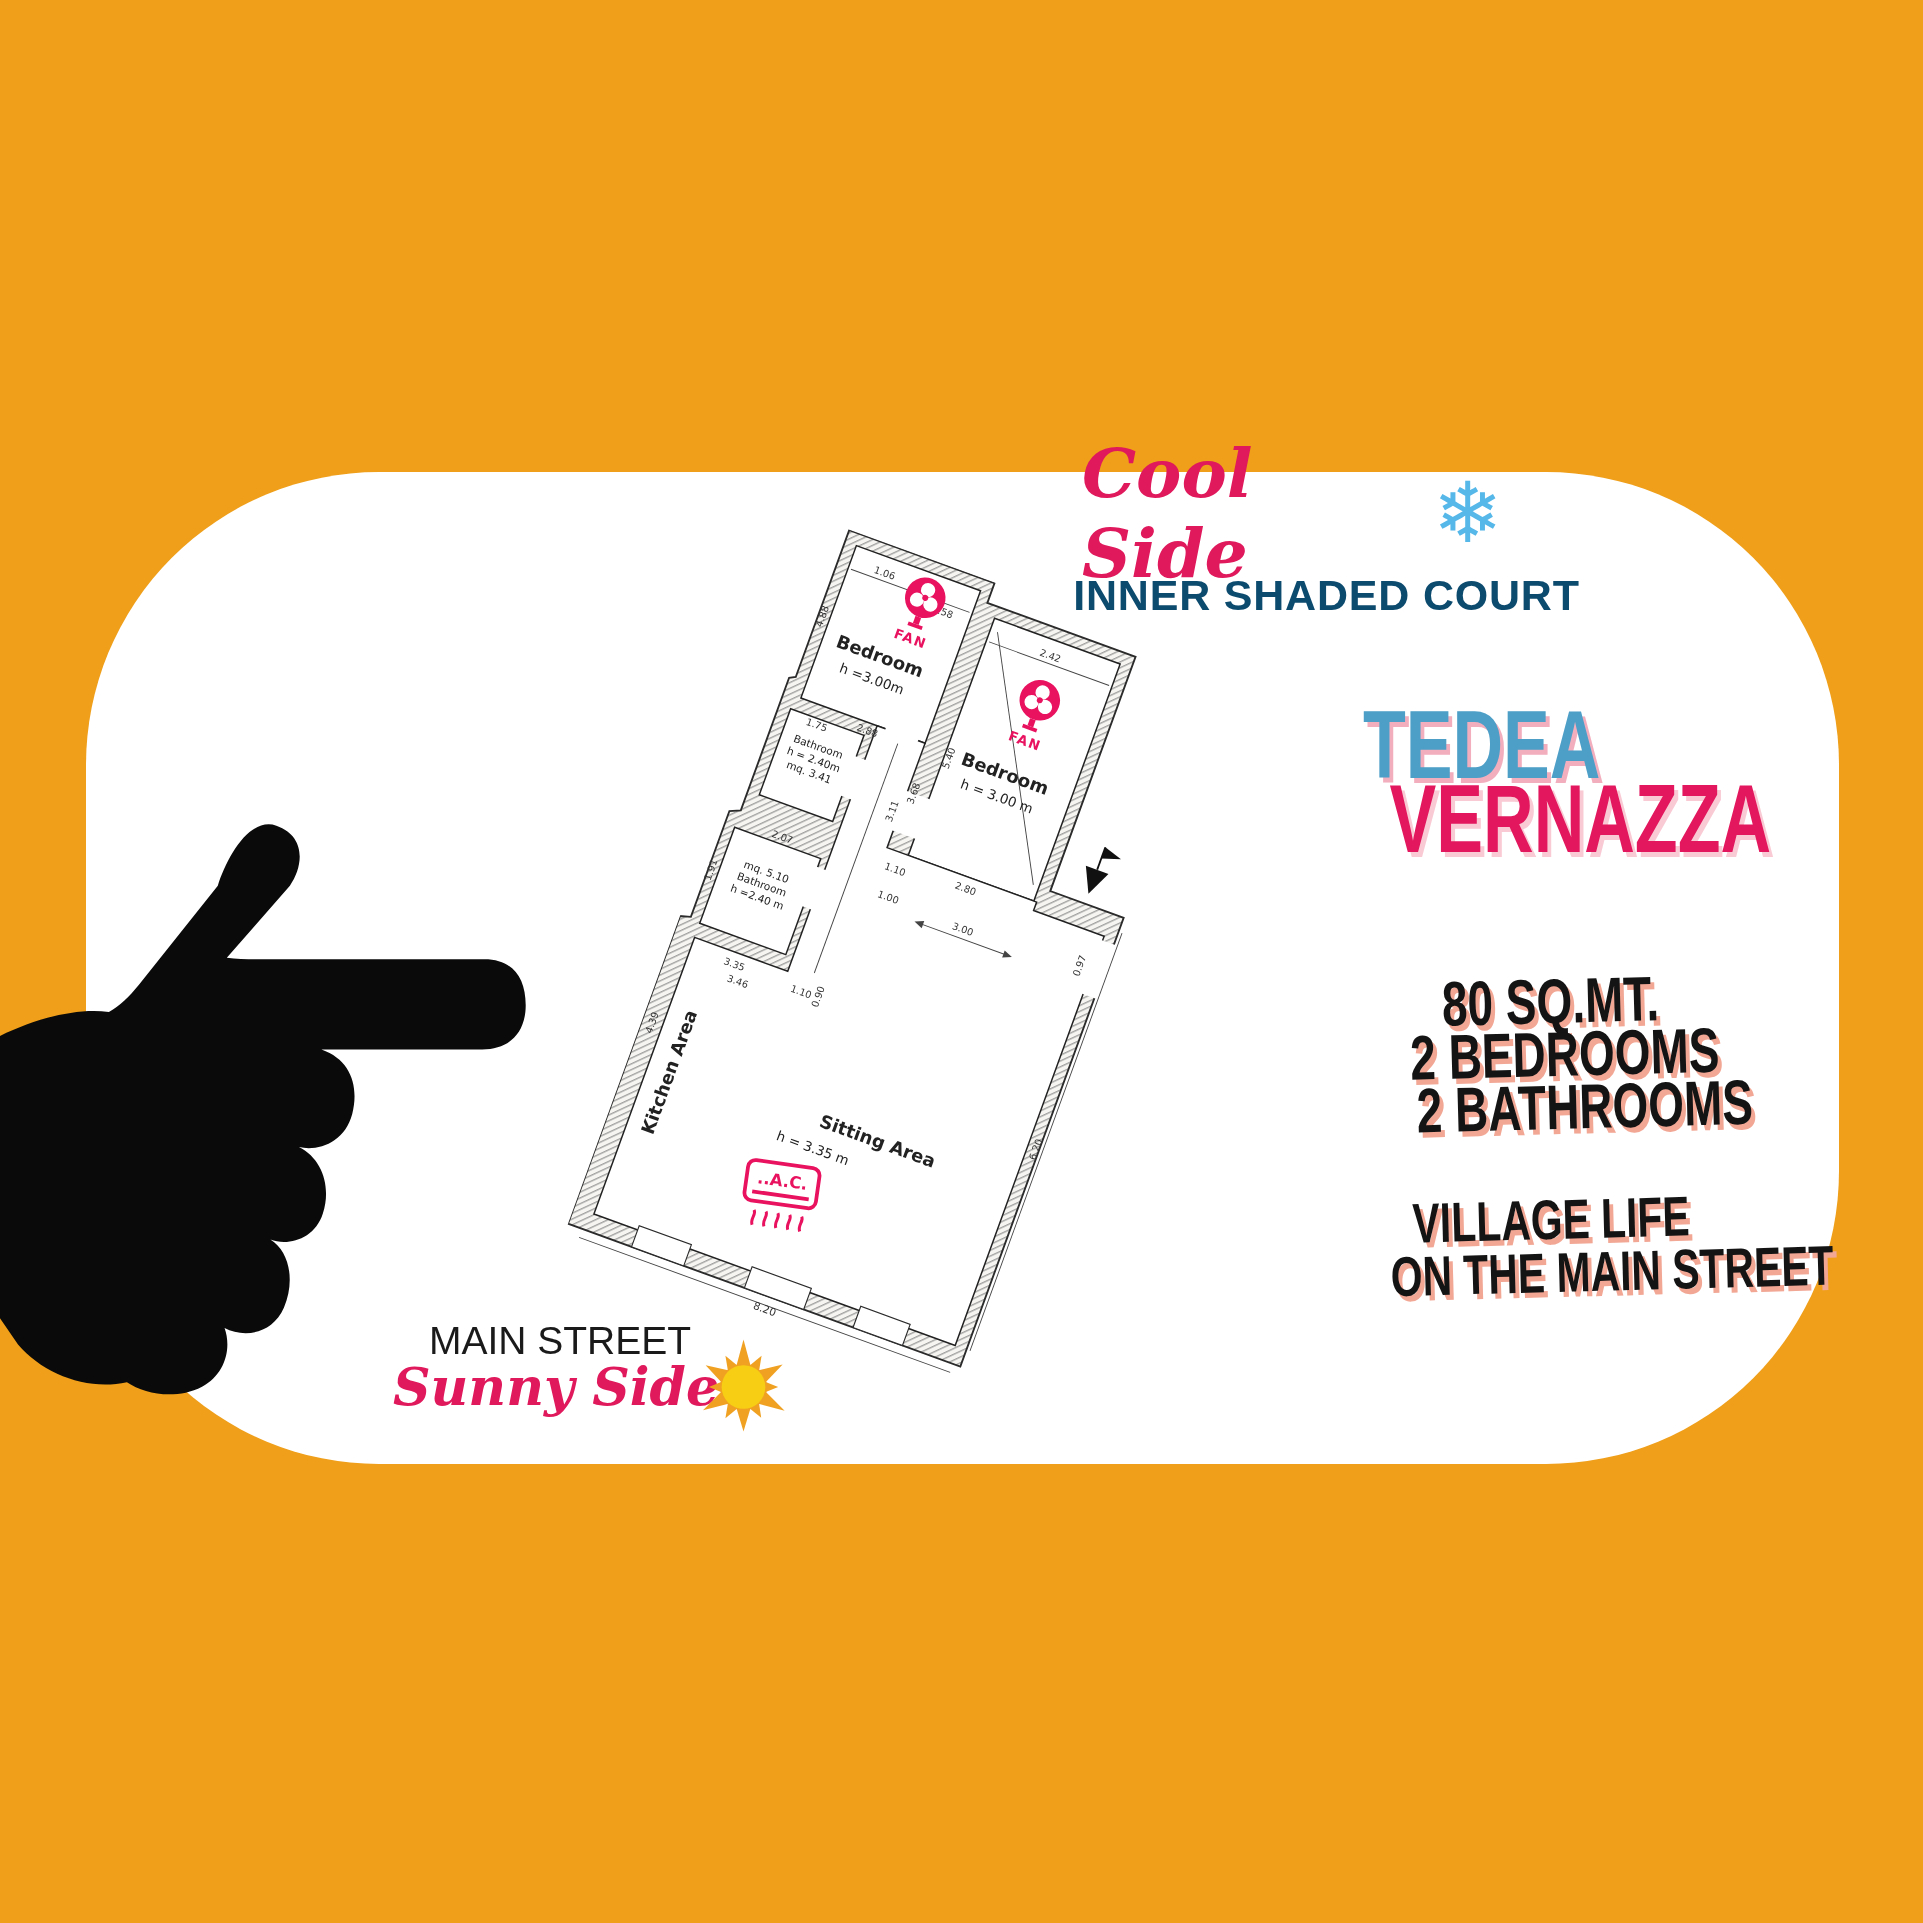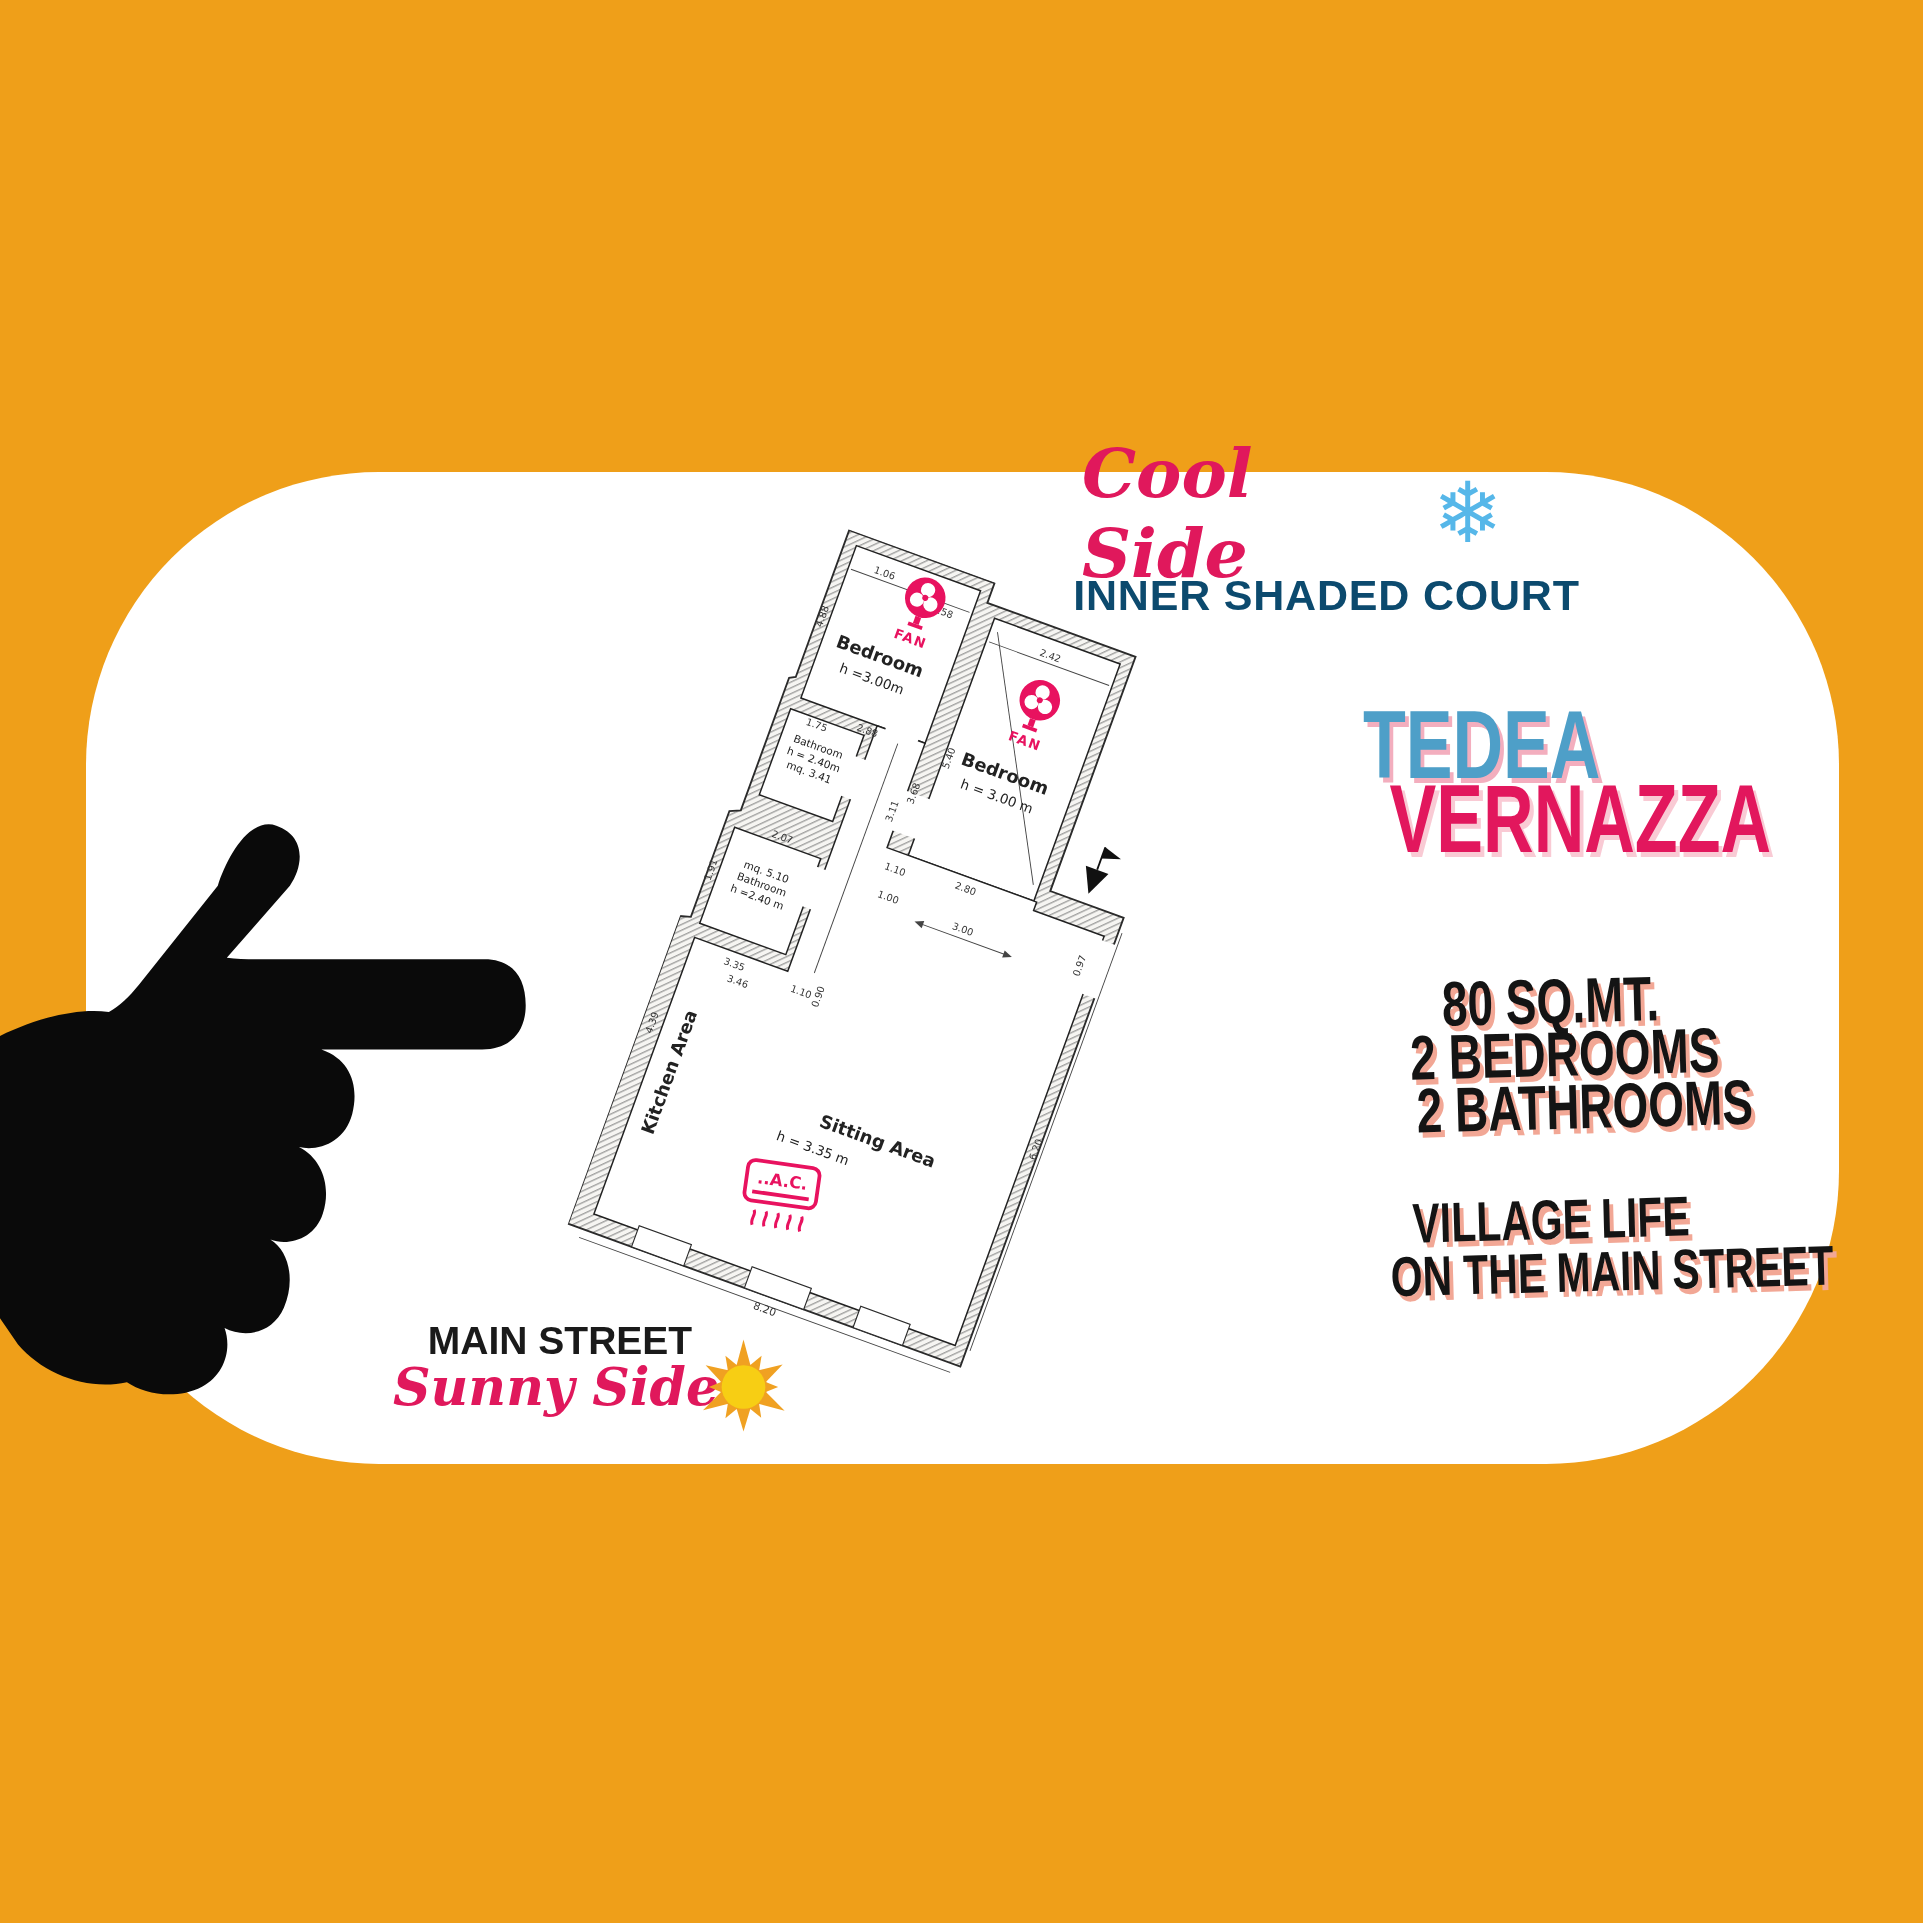--- a/index.html
+++ b/index.html
@@ -21,21 +21,21 @@
   .cnd{display:inline-block;transform:scaleX(.73);transform-origin:50% 50%;white-space:nowrap;}
   .blue{color:#4E9FC8;text-shadow:5.3px 4.5px 0 #F3AEBE;}
   .pinkline{color:#E2175D;text-shadow:5.3px 4.5px 0 #F9CAD4;}
   .stats{left:1353px;top:975px;width:398px;text-align:center;color:#141414;transform:rotate(-1.5deg);}
   .stats .line{font-size:63px;line-height:53px;font-weight:bold;white-space:nowrap;
                text-shadow:5.3px 5.3px 0 #F2A795;}
   .tagline{left:1308px;top:1193px;width:488px;text-align:center;color:#141414;transform:rotate(-1.5deg);}
   .tagline .line{font-size:56px;line-height:53px;font-weight:bold;white-space:nowrap;
                text-shadow:5.3px 5.3px 0 #F2A795;}
   
-  .main-street{left:391px;top:1319px;width:338px;text-align:center;font-size:39px;font-weight:bold;color:#1a1a1a;}
+  .main-street{left:391px;top:1319px;width:338px;text-align:center;font-size:39px;font-weight:normal;color:#1a1a1a;}
   .sunny{left:353px;top:1356px;width:406px;text-align:center;font-size:52px;}
   
   .plan{left:680px;top:570px;width:425px;height:767px;transform:rotate(20deg);transform-origin:50% 50%;}
   svg text{font-family:"DejaVu Sans",sans-serif;fill:#222;}
   .dim{font-size:13px;fill:#333;}
   .room{font-size:24px;font-weight:600;}
   .sub{font-size:18px;}
   .small{font-size:14px;}
   .fanline{font-size:18px;font-weight:bold;fill:#E8125F;letter-spacing:2px;}
   .acline{font-size:22px;font-weight:bold;fill:#E8125F;}

